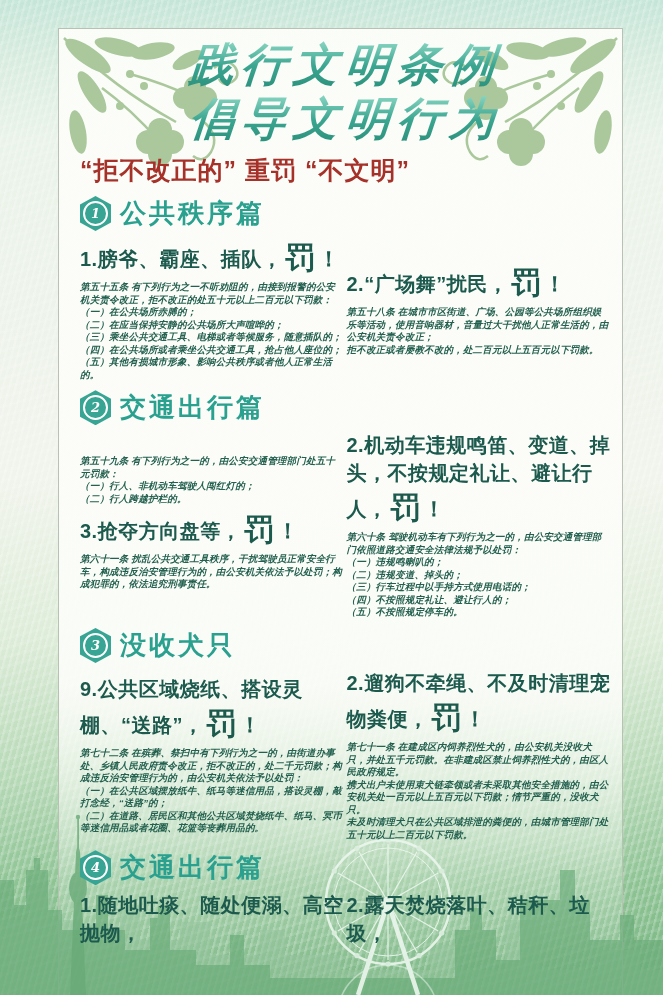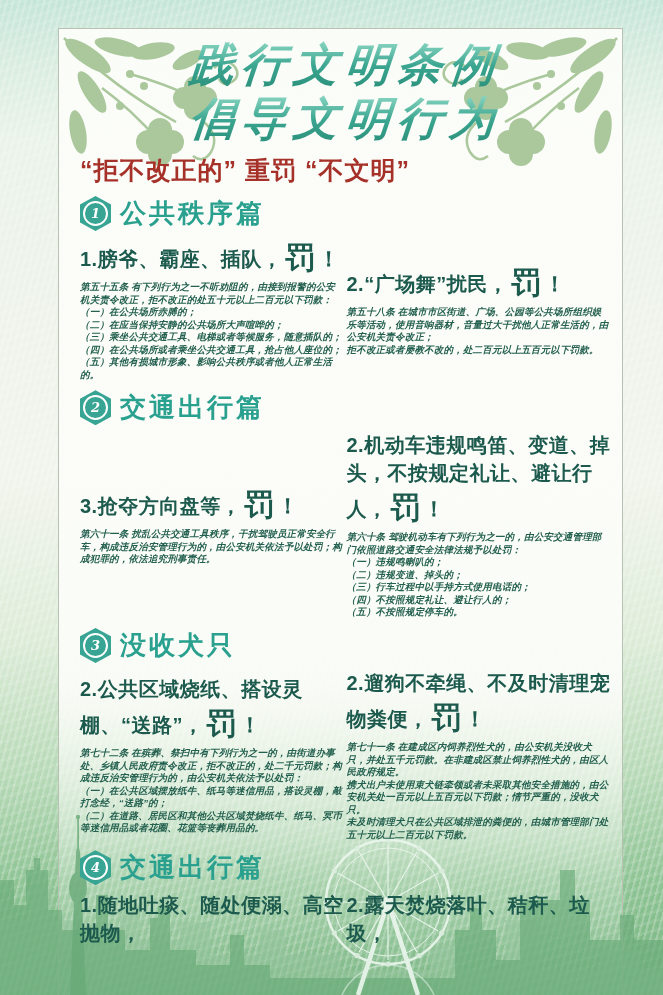--- a/index.html
+++ b/index.html
@@ -199,20 +199,23 @@
   <div class="section">
     <div class="sec-head">
       <span class="badge">
           <span class="badge-circle">2</span>
         </span>
       <span class="sec-title">交通出行篇</span>
     </div>
     <div class="row">
       <div class="col">
         <div class="item">
+          <div class="law">第五十九条 有下列行为之一的，由公安交通管理部门处五十元罚款：
+（一）行人、非机动车驾驶人闯红灯的；
+（二）行人跨越护栏的。</div>
         </div>
         <div class="item">
           <div class="headline"><span>3.抢夺方向盘等，</span><span class="fa">罚</span><span class="bang">！</span></div>
           <div class="law">第六十一条 扰乱公共交通工具秩序，干扰驾驶员正常安全行车，构成违反治安管理行为的，由公安机关依法予以处罚；构成犯罪的，依法追究刑事责任。</div>
         </div>
       </div>
       <div class="col">
         <div class="item">
           <div class="headline"><span>2.机动车违规鸣笛、变道、掉头，不按规定礼让、避让行人，</span><span class="fa">罚</span><span class="bang">！</span></div>
           <div class="law">第六十条 驾驶机动车有下列行为之一的，由公安交通管理部门依照道路交通安全法律法规予以处罚：
@@ -229,21 +232,21 @@
   <div class="section">
     <div class="sec-head">
       <span class="badge">
           <span class="badge-circle">3</span>
         </span>
       <span class="sec-title">没收犬只</span>
     </div>
     <div class="row">
       <div class="col">
         <div class="item">
-          <div class="headline"><span>2.公共区域烧纸、搭设灵棚、“送路”，</span><span class="fa">罚</span><span class="bang">！</span></div>
+          <div class="headline"><span>9.公共区域烧纸、搭设灵棚、“送路”，</span><span class="fa">罚</span><span class="bang">！</span></div>
           <div class="law">第七十二条 在殡葬、祭扫中有下列行为之一的，由街道办事处、乡镇人民政府责令改正，拒不改正的，处二千元罚款；构成违反治安管理行为的，由公安机关依法予以处罚：
 （一）在公共区域摆放纸牛、纸马等迷信用品，搭设灵棚，敲打念经，“送路”的；
 （二）在道路、居民区和其他公共区域焚烧纸牛、纸马、冥币等迷信用品或者花圈、花篮等丧葬用品的。</div>
         </div>
       </div>
       <div class="col">
         <div class="item">
           <div class="headline"><span>2.遛狗不牵绳、不及时清理宠物粪便，</span><span class="fa">罚</span><span class="bang">！</span></div>
           <div class="law">第七十一条 在建成区内饲养烈性犬的，由公安机关没收犬只，并处五千元罚款。在非建成区禁止饲养烈性犬的，由区人民政府规定。
 携犬出户未使用束犬链牵领或者未采取其他安全措施的，由公安机关处一百元以上五百元以下罚款；情节严重的，没收犬只。

